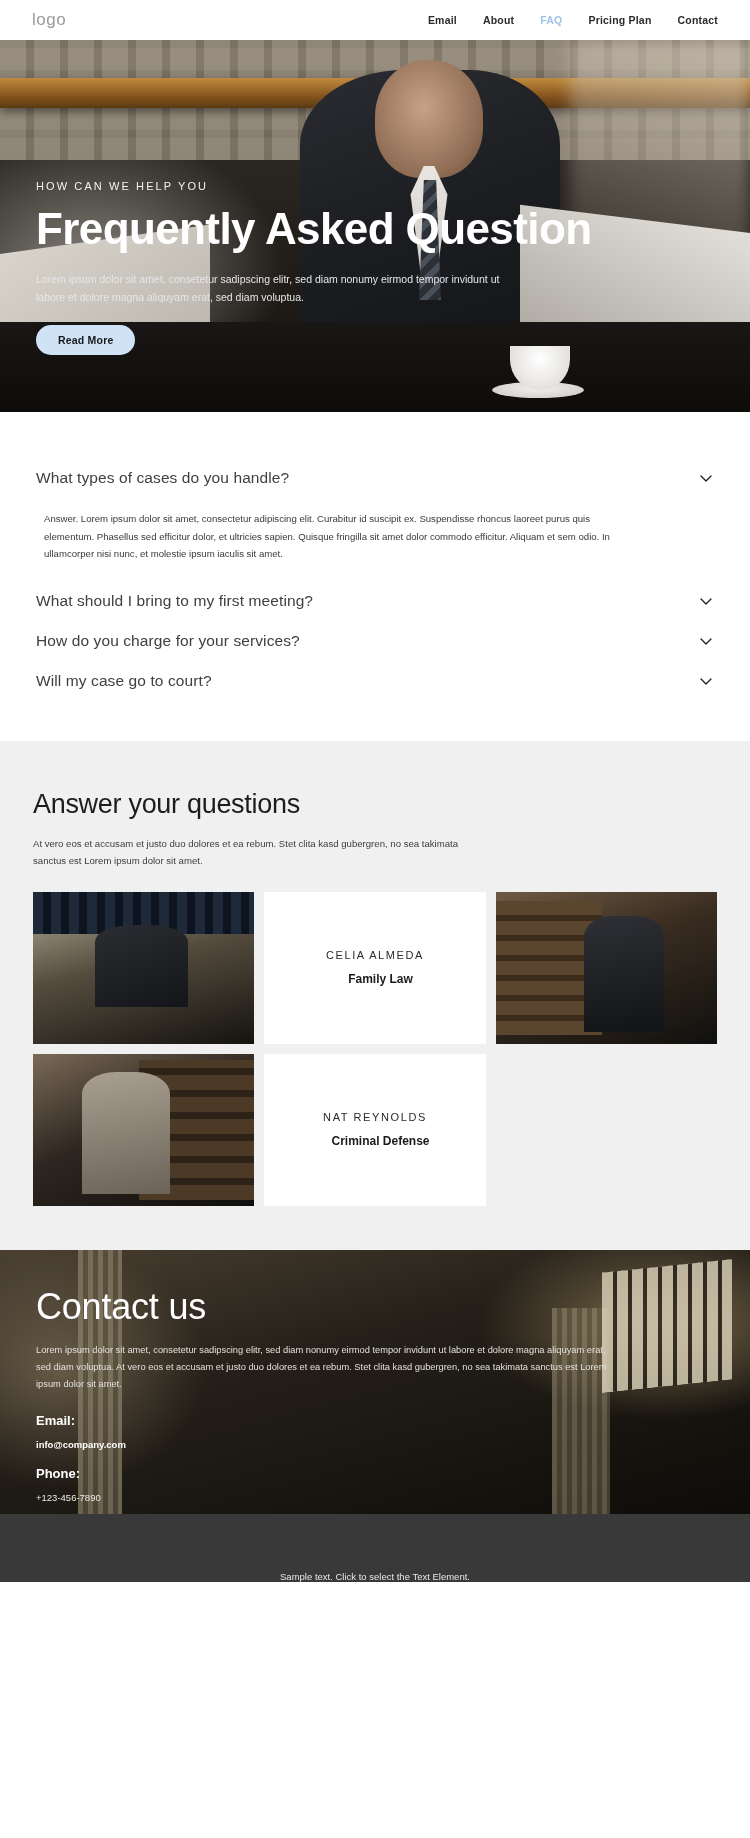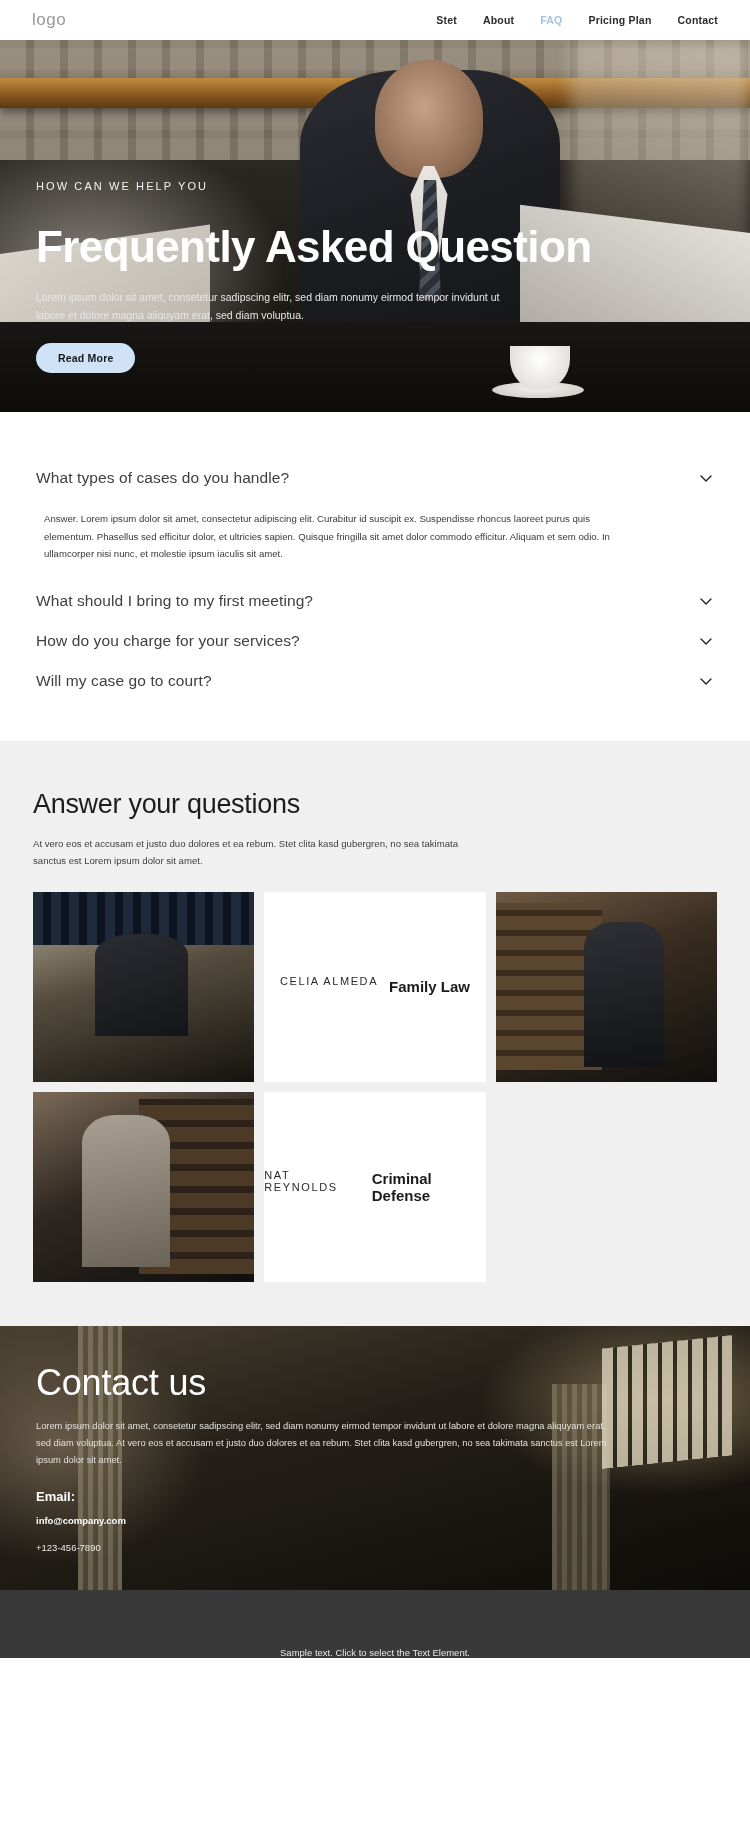--- a/index.html
+++ b/index.html
@@ -98,21 +98,21 @@
   .hero-panel {
     position:absolute; left:0; top:140px; width:610px; padding:0 0 0 36px;
   }
   .hero-panel::before {
     content:""; position:absolute; left:0; top:-22px; width:640px; height:190px;
     background:linear-gradient(90deg, rgba(8,8,8,.88) 0%, rgba(8,8,8,.80) 48%, rgba(8,8,8,0) 100%);
     z-index:-1;
   }
   .eyebrow {
     font-size:11px; color:#f2f2f2; letter-spacing:2.1px; font-weight:400;
-    margin-bottom:32px;
+    margin-bottom:14px;
   }
   .hero-title {
     font-size:44px; line-height:1.04; color:#ffffff; font-weight:700;
     letter-spacing:-.6px; margin-bottom:18px;
   }
   .hero-sub {
     font-size:10.5px; line-height:1.75; color:#e6e6e6; max-width:470px;
     margin-bottom:18px;
   }
   .btn-readmore {
@@ -136,24 +136,24 @@
   }
 
   
   .team { background:#f0f0f0; padding:48px 33px 44px; }
   .team-title {
     font-size:27px; color:#1d1d1d; font-weight:400; letter-spacing:-.3px;
     margin-bottom:16px;
   }
   .team-sub { font-size:9.6px; line-height:1.75; color:#3d3d3d; max-width:430px; margin-bottom:22px; }
   .grid { display:grid; grid-template-columns:repeat(3,1fr); gap:10px; }
-  .cell { height:190px; background:#ffffff; display:flex; 
+  .cell { height:152px; background:#ffffff; display:flex; flex-direction:column;
           align-items:center; justify-content:center; overflow:hidden; }
   .cell-name { font-size:11px; letter-spacing:1.6px; color:#2a2a2a; margin-bottom:11px; }
-  .cell-role { font-size:15px; font-weight:700; color:#1b1b1b;padding-left:11px; }
+  .cell-role { font-size:12px; font-weight:700; color:#1b1b1b;padding-left:11px; }
 
   .ph { width:100%; height:100%; position:relative; }
   .ph-a { background:linear-gradient(165deg,#b9ae99 0%,#554c3e 45%,#15130f 100%); }
   .ph-a::before { content:""; position:absolute; left:0; right:0; top:0; height:28%;
       background:repeating-linear-gradient(90deg,#1e2a3a 0 10px,#0d1420 10px 18px); }
   .ph-a::after { content:""; position:absolute; left:28%; top:22%; width:42%; height:54%;
       background:linear-gradient(160deg,#2b2d32,#141518); border-radius:42% 42% 0 0/20% 20% 0 0; }
   .ph-b { background:linear-gradient(160deg,#6f5a44 0%,#3a2d21 40%,#11100e 100%); }
   .ph-b::before { content:""; position:absolute; left:0; top:6%; width:48%; height:88%;
       background:repeating-linear-gradient(0deg,#5a452f 0 14px,#3b2c1c 14px 20px); }
@@ -193,21 +193,21 @@
   
   .footer { height:68px; background:#393939; display:flex; align-items:flex-end; justify-content:center; }
   .footer-text { font-size:9.5px; color:#e7e7e7; }
 </style>
 </head>
 <body>
 
 <div class="header">
   <div class="logo">logo</div>
   <div class="nav">
-    <div class="nav-item">Stet</div>
+    <div class="nav-item">Email</div>
     <div class="nav-item">About</div>
     <div class="nav-item active">FAQ</div>
     <div class="nav-item">Pricing Plan</div>
     <div class="nav-item">Contact</div>
   </div>
 </div>
 
 <div class="hero">
   <div class="hero-bg">
     <div class="sky"></div>
@@ -311,19 +311,20 @@
     <div class="col1"></div>
       <div class="col2"></div>
       <div class="col3"></div>
       <div class="win"></div>
   </div>
   <div class="contact-inner">
     <div class="contact-title">Contact us</div>
     <div class="contact-p">Lorem ipsum dolor sit amet, consetetur sadipscing elitr, sed diam nonumy eirmod tempor invidunt ut labore et dolore magna aliquyam erat, sed diam voluptua. At vero eos et accusam et justo duo dolores et ea rebum. Stet clita kasd gubergren, no sea takimata sanctus est Lorem ipsum dolor sit amet.</div>
     <div class="ct-label">Email:</div>
     <div class="ct-value">info@company.com</div>
+    <div class="ct-label">Phone:</div>
     <div class="ct-value light">+123-456-7890</div>
   </div>
 </div>
 
 <div class="footer">
   <div class="footer-text">Sample text. Click to select the Text Element.</div>
 </div>
 
 </body></html>

